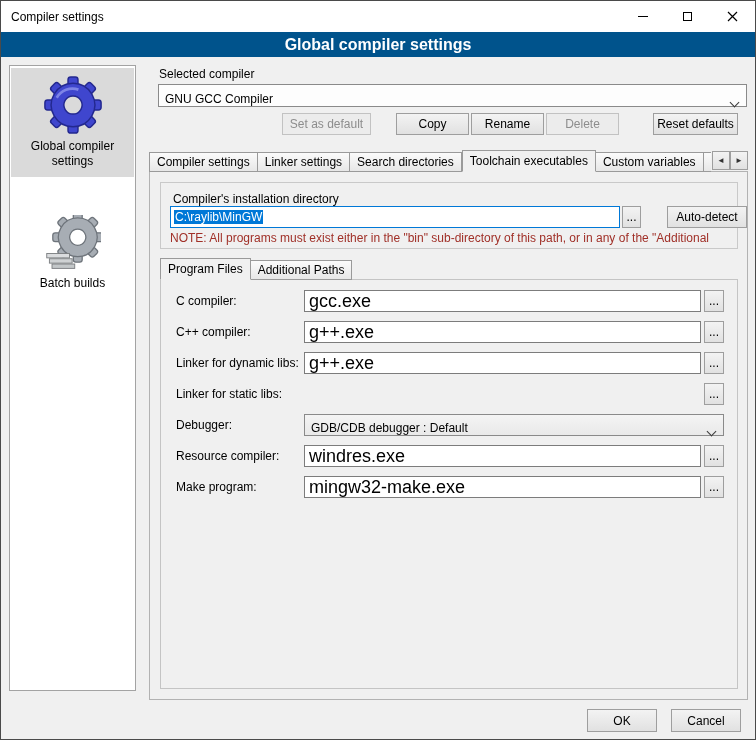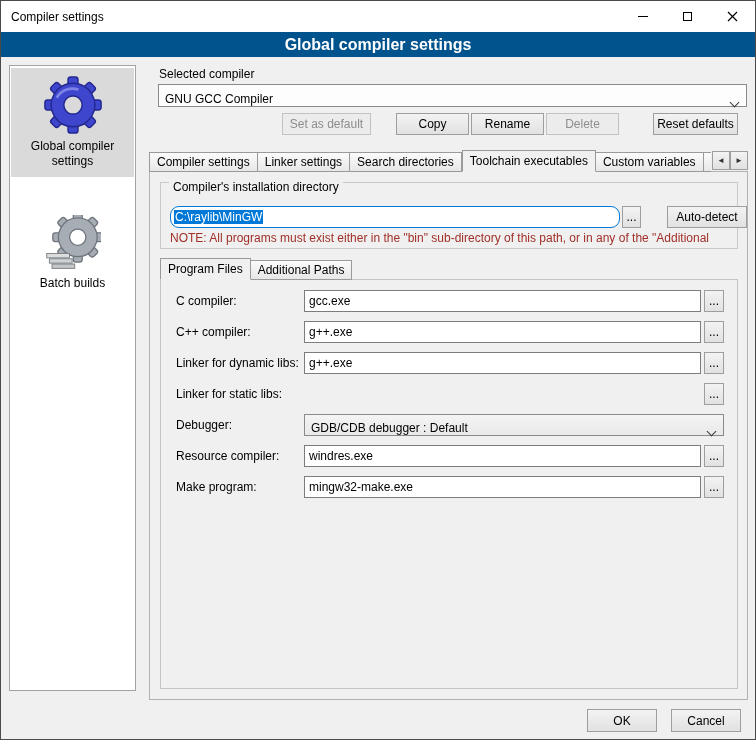--- a/index.html
+++ b/index.html
@@ -25,24 +25,24 @@
   .side-item.selected{background:#dadada;}
   .side-item.gap1{margin-top:16px;}
   .side-item.gap2{margin-top:30px;}
   .side-icon{display:block;margin:2px auto 5px;}
   .side-label{font-size:12px;line-height:15px;}
   
   .lbl{position:absolute;font-size:12px;line-height:14px;white-space:nowrap;}
   .btn{position:absolute;font-family:inherit;font-size:12px;color:#000;text-align:center;
        background:linear-gradient(#f3f3f3,#e1e1e1);border:1px solid #9e9e9e;padding:0;cursor:default;}
   .btn.disabled{color:#8d8d8d;background:#ececec;border-color:#c2c2c2;}
-  .win-input{position:absolute;font-family:inherit;font-size:12px;color:#000;background:#fff;
+  .win-input{position:absolute;font-family:inherit;font-size:18px;color:#000;background:#fff;
              border:1px solid #7c7c7c;padding:0 4px;margin:0;}
   .text-input{position:absolute;display:flex;align-items:center;background:#fff;border:1px solid #7c7c7c;padding:0 3px;overflow:hidden;}
-  .text-input.focused{border-color:#0078d7;border-radius:9px;}
+  .text-input.focused{border-color:#0078d7;}
   .sel{background:#0078d7;color:#fff;padding:0 1px;white-space:pre;}
   .combo{position:absolute;display:flex;align-items:flex-end;border:1px solid #8a8a8a;background:#fdfdfd;padding:0 6px;cursor:default;}
   .combo-text{flex:1;white-space:nowrap;overflow:hidden;}
   .chevron{width:7px;height:7px;border-right:1.5px solid #3a3a3a;border-bottom:1.5px solid #3a3a3a;
            transform:rotate(45deg);margin-top:-4px;margin-right:2px;flex:none;}
   
   .tabstrip{position:absolute;height:22px;display:flex;align-items:flex-end;overflow:hidden;z-index:3;}
   .tab{height:20px;line-height:19px;padding:0 7px;white-space:nowrap;background:linear-gradient(#fbfbfb,#e7e7e7);
        border:1px solid #9a9a9a;border-left-width:0;font-size:12px;cursor:default;}
   .tab:first-child{border-left-width:1px;}
@@ -142,21 +142,21 @@
     <div class="tab active">Toolchain executables</div>
     <div class="tab">Custom variables</div>
     <div class="tab">Buil</div>
   </div>
   <button class="tab-scroll" style="left:711px;top:150px"><span>◄</span></button>
   <button class="tab-scroll" style="left:729px;top:150px"><span>►</span></button>
 
   <div class="panel" style="left:148px;top:170px;width:599px;height:529px"></div>
 
   <div class="groupbox" style="left:159px;top:181px;width:578px;height:67px"></div>
-  <span class="group-title" style="left:168px;top:179px">Compiler's installation directory</span>
+  <span class="group-title" style="left:168px;top:191px">Compiler's installation directory</span>
 
   <div class="text-input focused z3" style="left:169px;top:205px;width:450px;height:22px">
     <span class="sel">C:\raylib\MinGW</span>
   </div>
   <button class="btn z3" style="left:621px;top:205px;width:19px;height:22px">...</button>
   <button class="btn z3" style="left:666px;top:205px;width:80px;height:22px">Auto-detect</button>
   <div class="note">NOTE: All programs must exist either in the "bin" sub-directory of this path, or in any of the "Additional</div>
 
   <div class="tabstrip" style="left:159px;top:257px;width:400px">
     <div class="tab active">Program Files</div>

